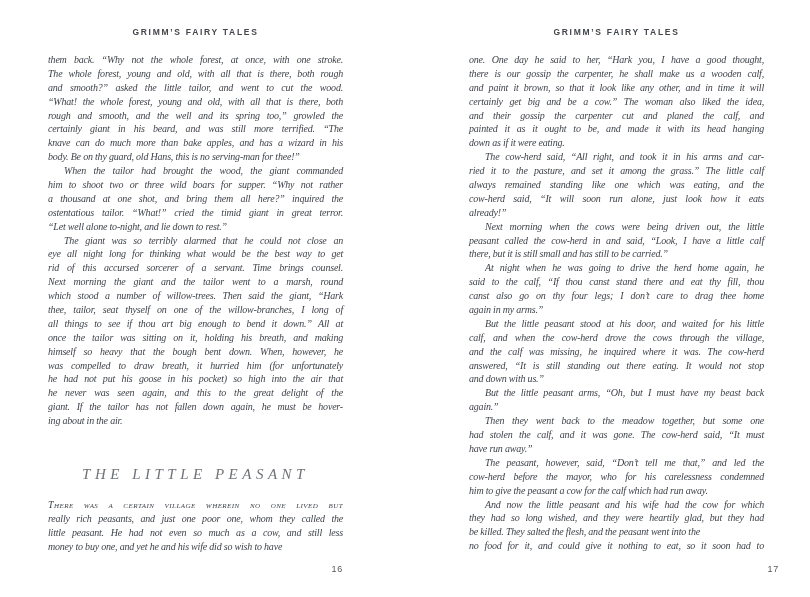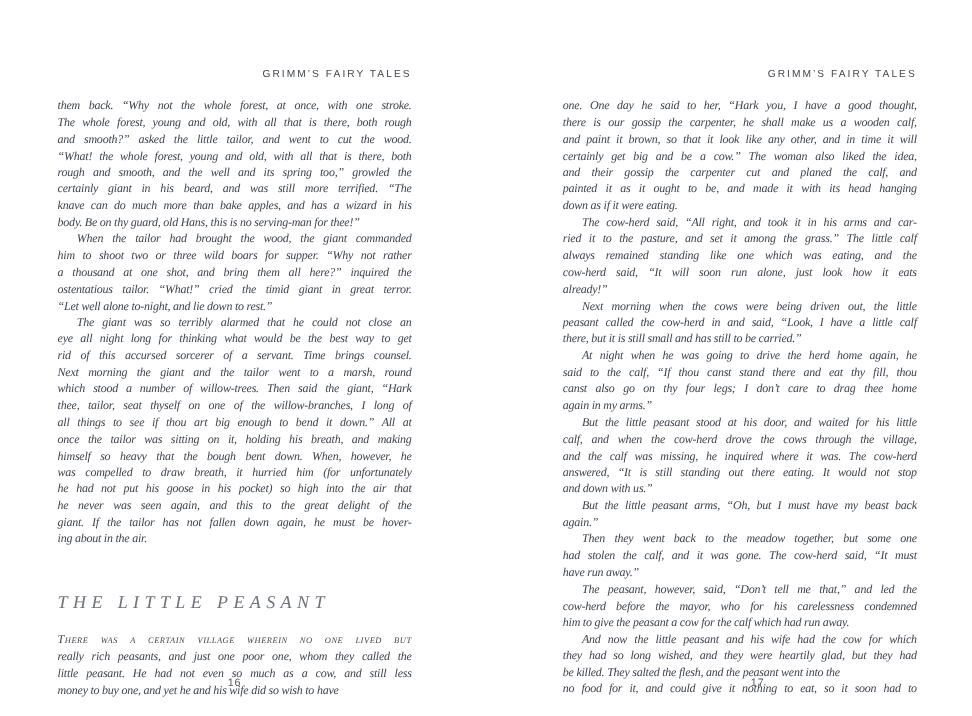--- a/index.html
+++ b/index.html
@@ -28,27 +28,26 @@
     position: absolute;
     top: 26px;
     width: 295px;
   }
   .side-left .col { left: 48px; }
   .side-right .col { left: 64px; }
 
   .running-head {
     font-family: "Liberation Sans", sans-serif;
     font-size: 8.5px;
-    font-weight: 400;
+    font-weight: 700;
     letter-spacing: 1.7px;
     color: var(--running-head, #43474c);
-    text-align: right;
+    text-align: center;
     line-height: 12px;
     white-space: nowrap;
-    margin-top: 29px;
   }
   .page-body {
     margin-top: 15px;
     color: var(--body-text, #3f444b);
     font-size: 10px;
     font-style: italic;
   }
   .para { margin: 0; }
   .line {
     line-height: 13.9px;
@@ -60,33 +59,33 @@
   }
   .line.lastline { text-align-last: left; }
   .line.indent { text-indent: 16px; }
   .line.smallcaps {
     font-variant: small-caps;
     letter-spacing: 0.45px;
   }
   .chapter-heading {
     margin-top: 36px;
     margin-bottom: 14px;
-    text-align: left;
+    text-align: center;
     font-size: 15px;
     line-height: 20px;
     font-weight: 400;
     letter-spacing: 4.5px;
     color: var(--chapter-heading, #6f7378);
     white-space: nowrap;
   }
   .page-number {
     position: absolute;
     top: 564px;
     width: 295px;
-    text-align: center;
+    text-align: right;
     font-family: "Liberation Sans", sans-serif;
     font-size: 9px;
     letter-spacing: 0.8px;
     color: var(--page-number, #55585c);
   }
   .side-left .page-number { left: 48px; }
   .side-right .page-number { left: 79px; }
 </style>
 </head>
 <body>

